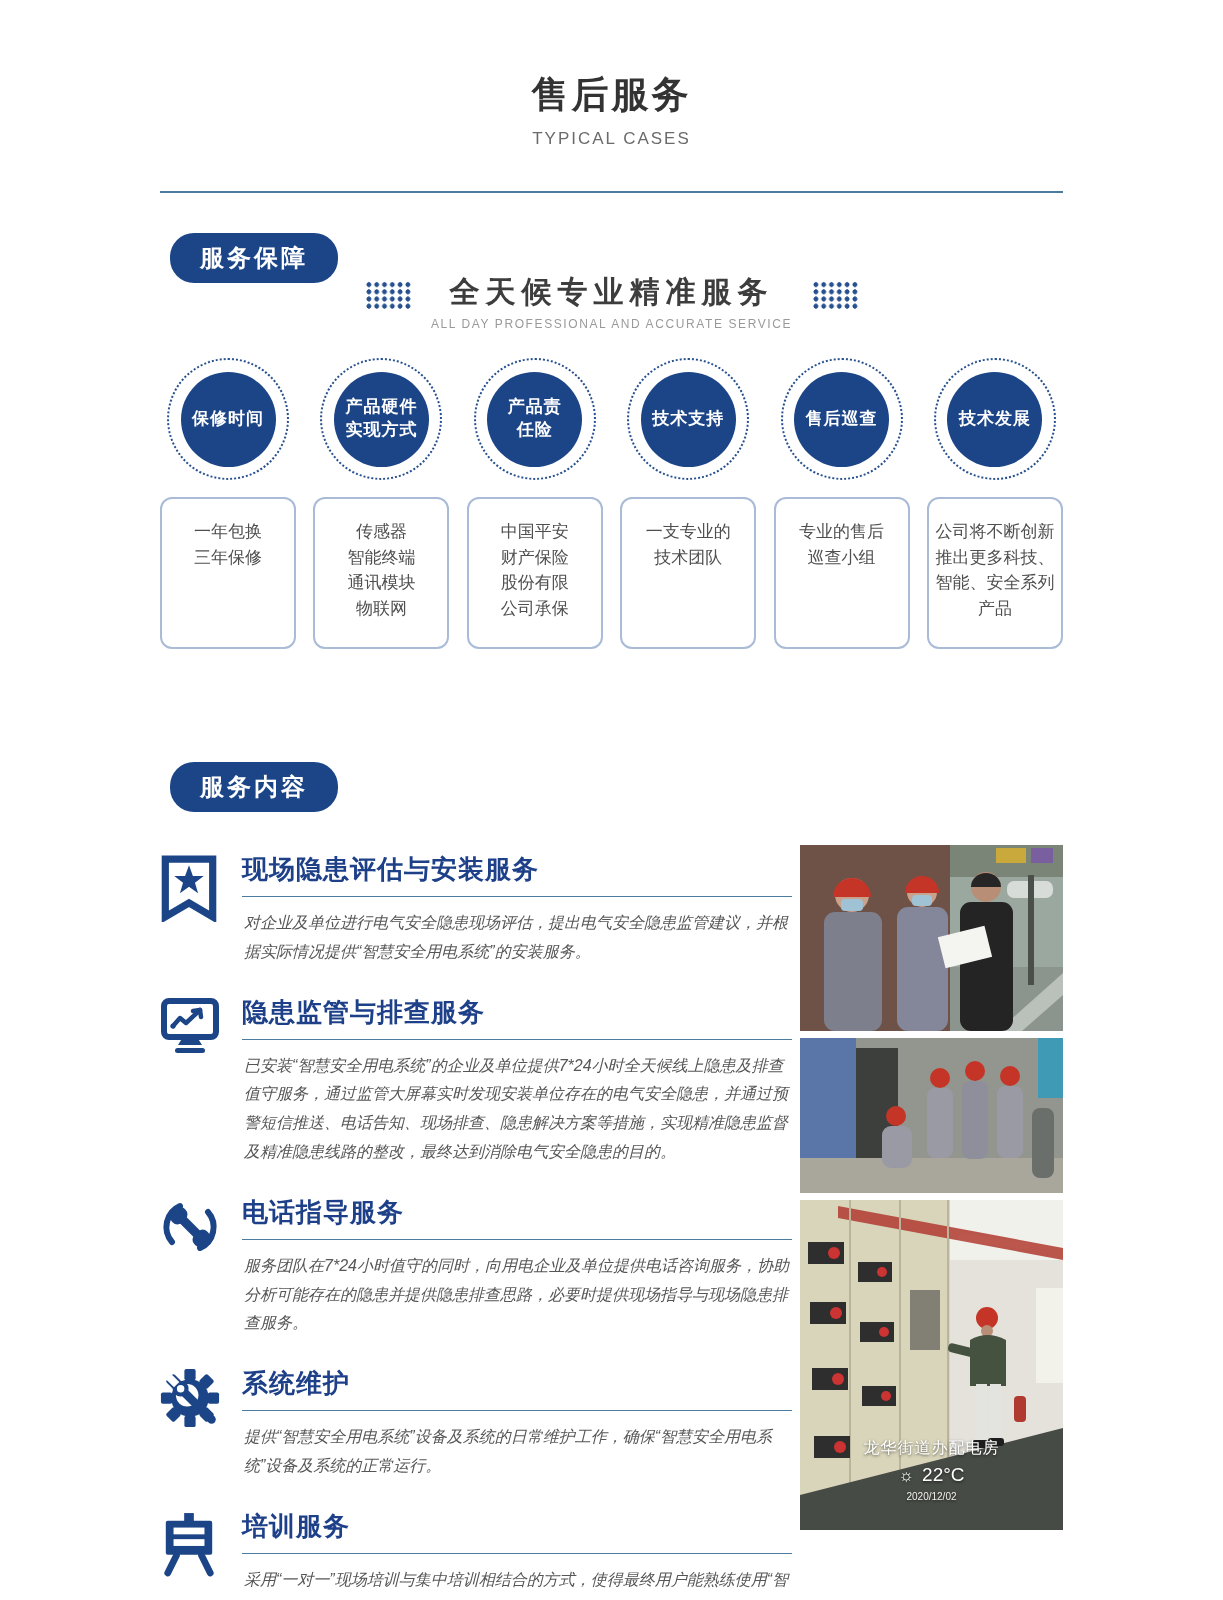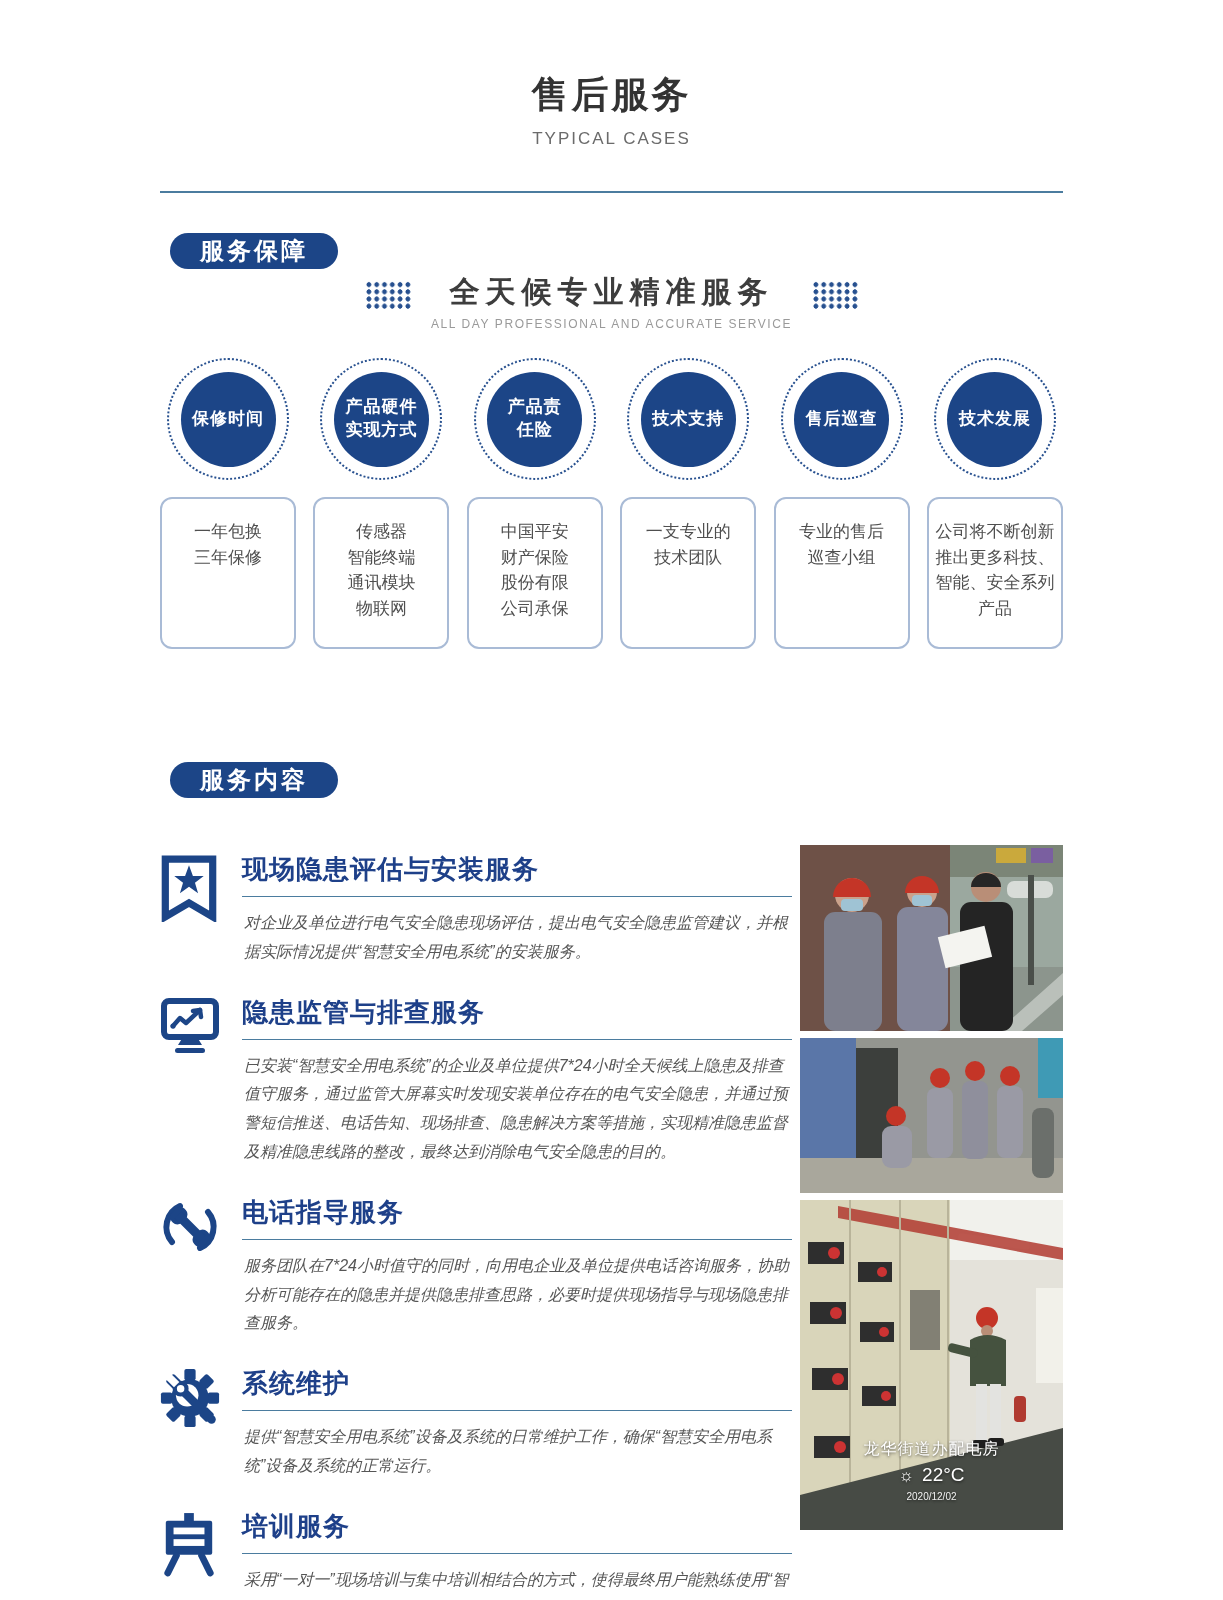--- a/index.html
+++ b/index.html
@@ -7,21 +7,21 @@
   .page{position:relative;width:1223px;height:1600px;background:#ffffff;overflow:hidden;}
 
   
   .hdr{position:absolute;top:70px;left:0;width:100%;text-align:center;}
   .hdr h1{margin:0;font-size:37px;font-weight:bold;color:#333;letter-spacing:3px;}
   .hdr .sub{margin-top:9px;font-size:17px;color:#6b6b6b;letter-spacing:2px;}
   .top-divider{position:absolute;top:191px;left:160px;width:903px;height:2px;background:#4b7c9f;}
 
   
   .pill{position:absolute;background:#1c4587;color:#fff;font-size:24px;font-weight:bold;
-        letter-spacing:3px;padding:2px 30px;border-radius:24px;}
+        letter-spacing:3px;padding:9px 30px;border-radius:24px;}
   .pill-guarantee{left:170px;top:233px;}
   .pill-content{left:170px;top:762px;}
 
   
   .center-heading{position:absolute;top:272px;left:0;width:1223px;display:flex;
                   justify-content:center;align-items:flex-start;gap:20px;}
   .dots{width:46px;height:28px;margin-top:9px;
         background-image:radial-gradient(circle,#27508f 2.2px,transparent 2.7px);
         background-size:7.8px 7.2px;}
   .cht{text-align:center;}
@@ -52,21 +52,21 @@
   .service-text h3{margin:0 0 9px;font-size:26px;font-weight:bold;color:#1e4089;letter-spacing:1px;}
   .rule{height:1px;background:#4b7c9f;margin-bottom:12px;}
   .service-text p{margin:2px;font-size:16px;color:#565656;line-height:1.8;font-style:italic;}
 
   
   .photos{position:absolute;top:845px;left:800px;width:263px;}
   .photo{position:relative;width:263px;margin-bottom:7px;line-height:0;}
   .photo svg{display:block;}
   .photo-caption{position:absolute;left:0;right:0;bottom:26px;text-align:center;color:#fff;
                  text-shadow:0 1px 3px rgba(0,0,0,.65);line-height:1.5;}
-  .cap-loc{font-size:16px;letter-spacing:1px;}
+  .cap-loc{font-size:16px;letter-spacing:1px;font-family:Liberation Mono, monospace;}
   .cap-temp{font-size:19px;}
   .sun-icon::before{content:"☼";font-size:17px;margin-right:8px;}
   .cap-date{font-size:10px;opacity:.92;}
 </style>
 </head>
 <body>
 
 <div class="page">
 
   <div class="hdr">

